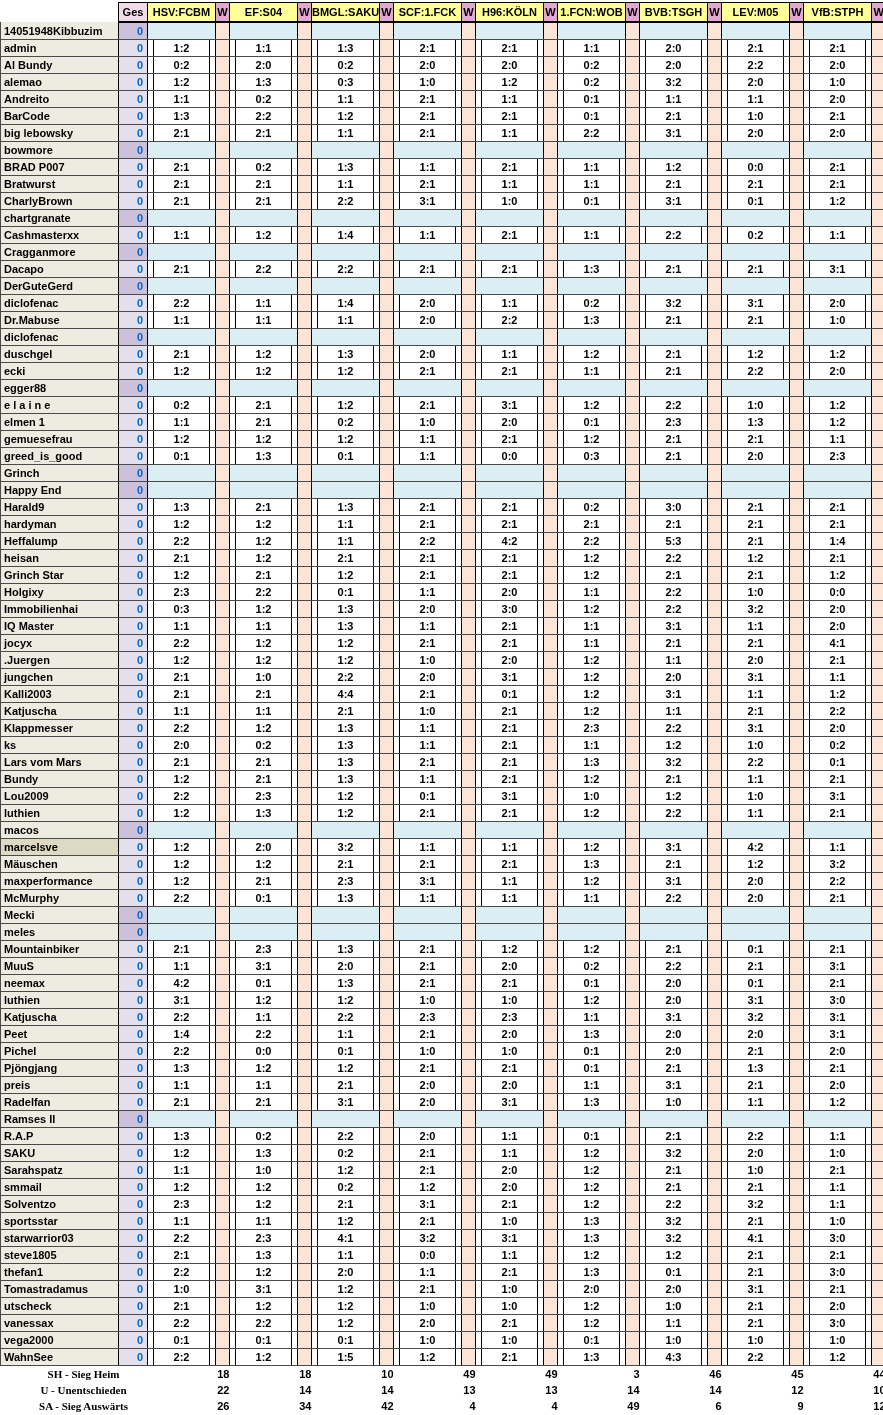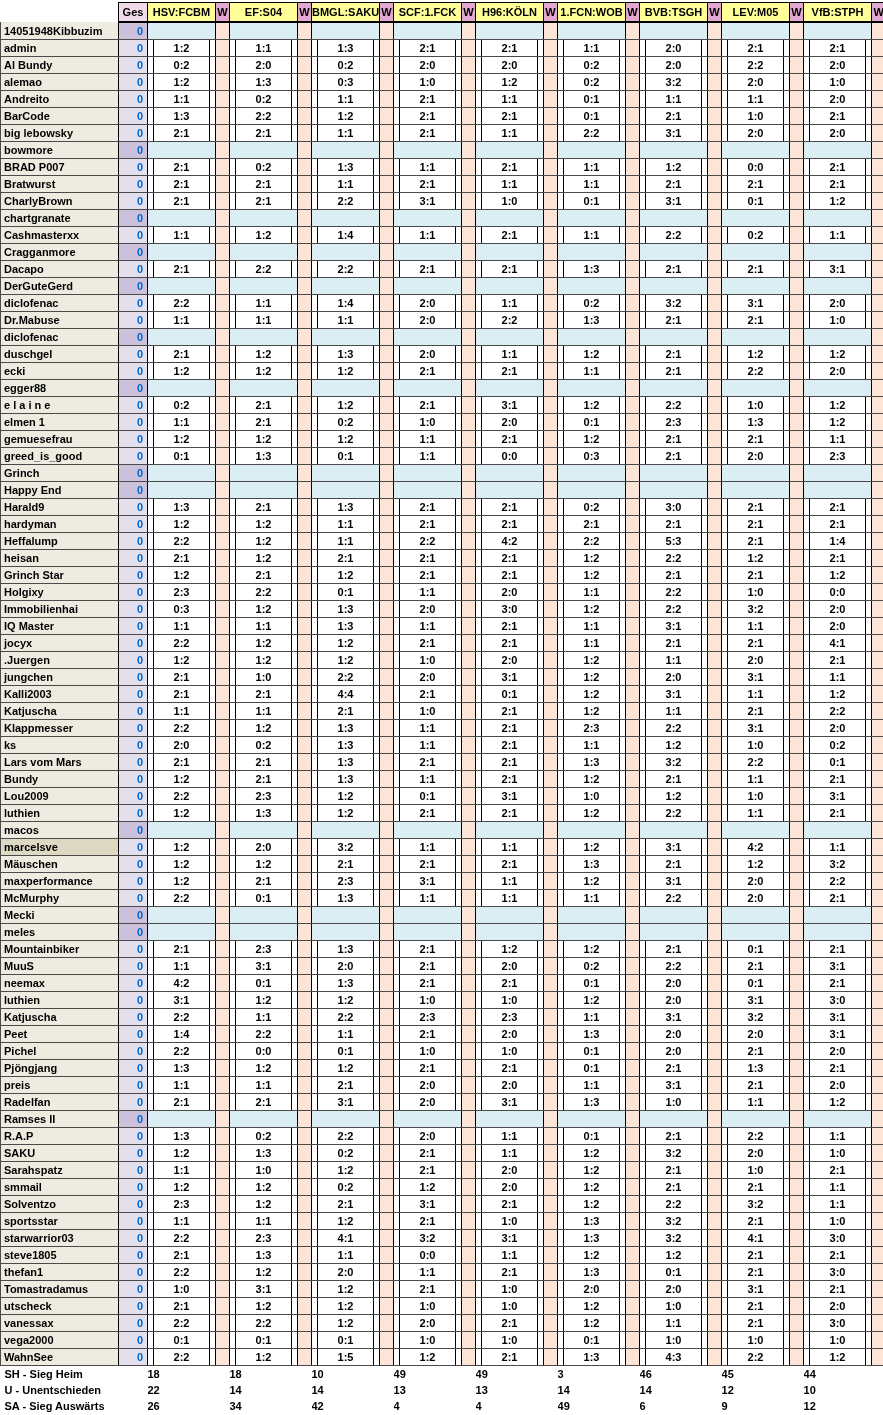--- a/index.html
+++ b/index.html
@@ -25,22 +25,22 @@
   td.name.hl{background:var(--name-hl);}
   td.ges{background:var(--ges-bg);color:var(--ges-text);text-align:right;padding-right:4px;border-right:1px solid var(--hard);}
   tr.empty td.ges{background:var(--ges-bg-empty);}
   td.gap{background:#fff;}
   td.score{background:#fff;text-align:center;border-left:1px solid var(--hard);border-right:1px solid var(--hard);}
   tr.empty td.gap, tr.empty td.score{background:var(--empty-cell);border-left:none;border-right:none;}
   td.wcol{background:var(--w-col);border-left:1px solid var(--hard);border-right:1px solid var(--hard);}
   tr.row:last-of-type td{border-bottom:2px solid var(--hard);}
   
   tr.f td{border:none;background:#fff;}
-  td.flabel{text-align:left;padding-left:4px;}
-  td.fval{text-align:left;}
+  td.flabel{text-align:center;padding-left:19px;font-family:Liberation Serif, serif;}
+  td.fval{text-align:right;}
   tr.f-small td{height:16px;font-size:11px;}
   tr.f-large td{height:22px;font-size:14px;}
   tr.f-large td.flabel{font-size:11px;}
 </style>
 </head>
 <body>
 
 <table>
   <colgroup id="cols">
       <col style="width: 118px;">

